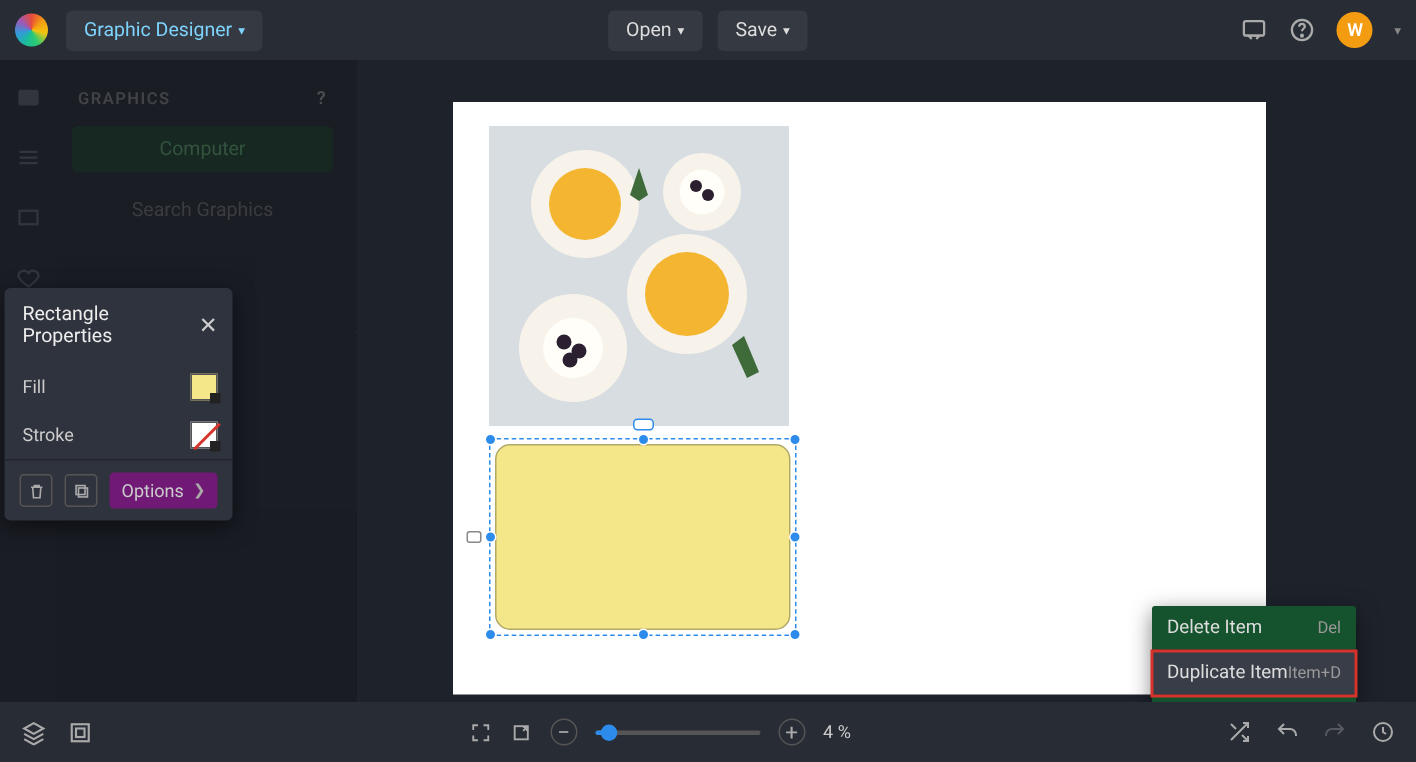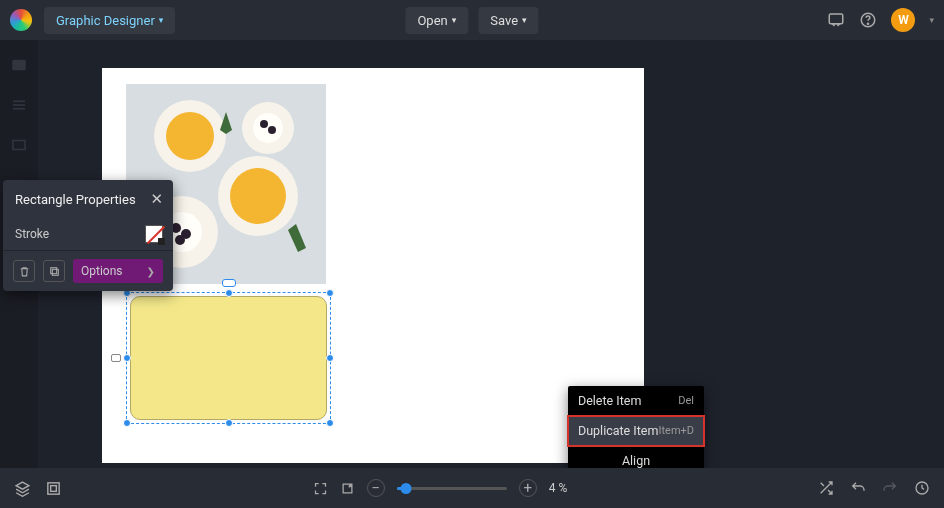--- a/index.html
+++ b/index.html
@@ -94,37 +94,37 @@
 .handle.tl{left:-4px;top:-4px}.handle.tr{right:-4px;top:-4px}
 .handle.bl{left:-4px;bottom:-4px}.handle.br{right:-4px;bottom:-4px}
 .handle.ml{left:-4px;top:calc(50% - 4px)}.handle.mr{right:-4px;top:calc(50% - 4px)}
 .handle.tm{top:-4px;left:calc(50% - 4px)}.handle.bm{bottom:-4px;left:calc(50% - 4px)}
 .rot-handle{
   position:absolute; width:14px; height:8px; border:1px solid #2d8ceb; background:#fff;
   border-radius:3px; left:calc(50% - 7px); top:-14px;
 }
 .link-handle{left:-16px; top:calc(50% - 4px); width:10px; height:8px; border:1px solid #888; background:#fff;border-radius:2px;position:absolute;}
 .ctx-menu {
-  position: absolute; left: 530px; top: 346px;
-  width: 136px; background: #000000; border-radius: 2px;
+  position: absolute; left: 530px; top: 364px;
+  width: 136px; background: #14532d; border-radius: 2px;
   box-shadow: 0 4px 14px rgba(0,0,0,.5);
   font-size: 12.5px; color: #ddd;
 }
 .ctx-item {
   display: flex; align-items: center; justify-content: space-between;
   padding: 7px 10px; cursor: pointer;
   border-bottom: 1px solid #22252d;
 }
 .ctx-item:last-child{border-bottom:none;flex-direction:column;}
 .ctx-item.hl { background: #393d47; outline: 2px solid #d5332b; outline-offset: -1px; }
 .ctx-sc { font-size: 11px; color: #999; }
 .ctx-ar { font-size: 10px; color: #aaa; }
 .prop-panel {
-  position: absolute; left: 3px; top: 180px;
-  width: 170px; background: #2f333d; border-radius: 4px;
+  position: absolute; left: 3px; top: 192px;
+  width: 152px; background: #2f333d; border-radius: 4px;
   box-shadow: 0 4px 14px rgba(0,0,0,.5);
   color: #ccc; font-size: 12px; z-index: 50;
 }
 .pp-head {
   display: flex; align-items: center; justify-content: space-between;
   padding: 10px 10px 10px 12px; font-size: 13px; color: #eee;
 }
 .pp-close { cursor: pointer; color: #ccc; font-size: 15px; }
 .pp-row {
   display: flex; align-items: center; justify-content: space-between;
@@ -227,20 +227,33 @@
           <rect x="4" y="6" width="16" height="12"></rect>
         </svg>
       </div>
     <div class="rail-icn icon-btn">
         <svg viewBox="0 0 24 24" fill="none" stroke="currentColor" stroke-width="2">
           <path d="M12 20s-7-4.5-9-9a5 5 0 019-3 5 5 0 019 3c-2 4.5-9 9-9 9z"></path>
         </svg>
       </div>
   </div>
 
+  <div class="sidebar">
+    <div class="sb-head">
+      <span>GRAPHICS</span>
+      <span class="icon-btn" style="font-size:12px;">?</span>
+    </div>
+    <div class="sb-computer">
+      <span>Computer</span>
+    </div>
+    <div class="sb-search">
+      <span>Search Graphics</span>
+    </div>
+    <div class="star">★</div>
+  </div>
 
   <div class="canvas-wrap">
     <div class="canvas"></div>
 
     <div class="photo">
       <svg viewBox="0 0 200 200">
         <rect width="200" height="200" fill="#c9cfd4"></rect>
         <rect width="200" height="200" fill="#d8dde1"></rect>
         <circle cx="64" cy="52" r="36" fill="#f7f3ea"></circle>
         <circle cx="64" cy="52" r="24" fill="#f4b531"></circle>
@@ -291,20 +304,26 @@
     </div>
   </div>
 </div>
 
 <div class="prop-panel">
   <div class="pp-head">
     <span>Rectangle Properties</span>
     <span class="pp-close">✕</span>
   </div>
   <div class="pp-row">
+    <span>Fill</span>
+    <div class="swatch fill">
+        <div class="tick"></div>
+      </div>
+  </div>
+  <div class="pp-row">
     <span>Stroke</span>
     <div class="swatch stroke">
         <div class="tick"></div>
       </div>
   </div>
   <div class="pp-foot">
     <div class="sq">
       <svg width="13" height="13" viewBox="0 0 24 24" fill="none" stroke="currentColor" stroke-width="2">
           <path d="M5 7h14M9 7V5h6v2M7 7l1 13h8l1-13"></path>
         </svg>

